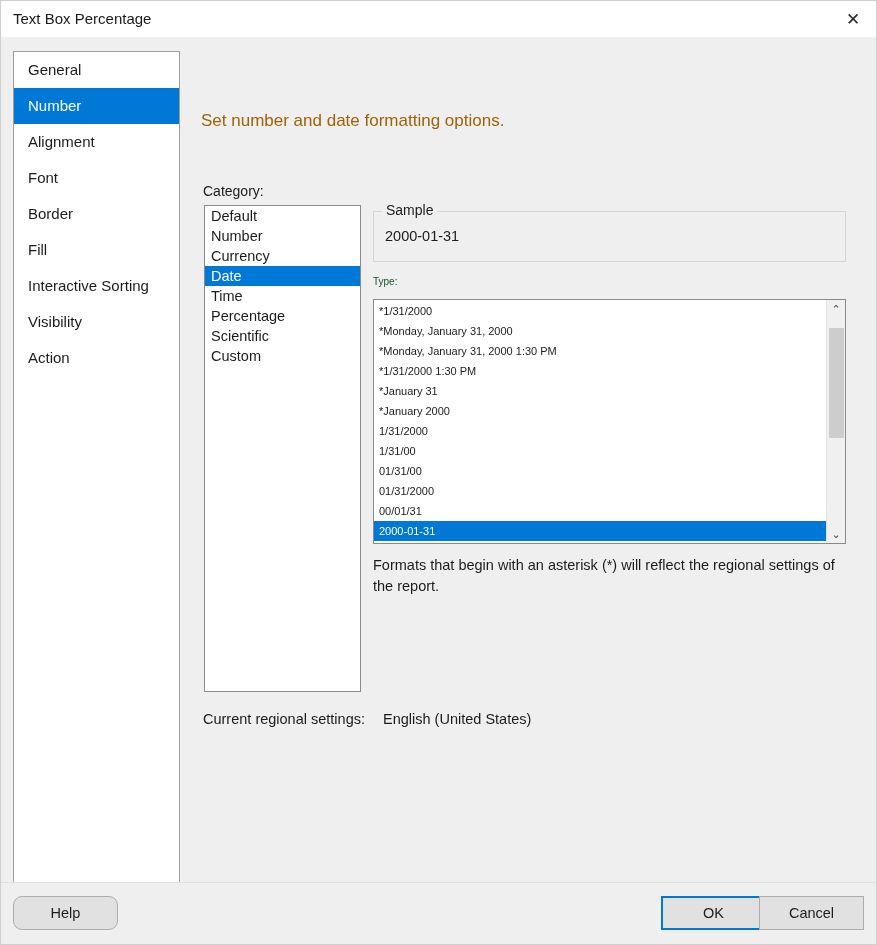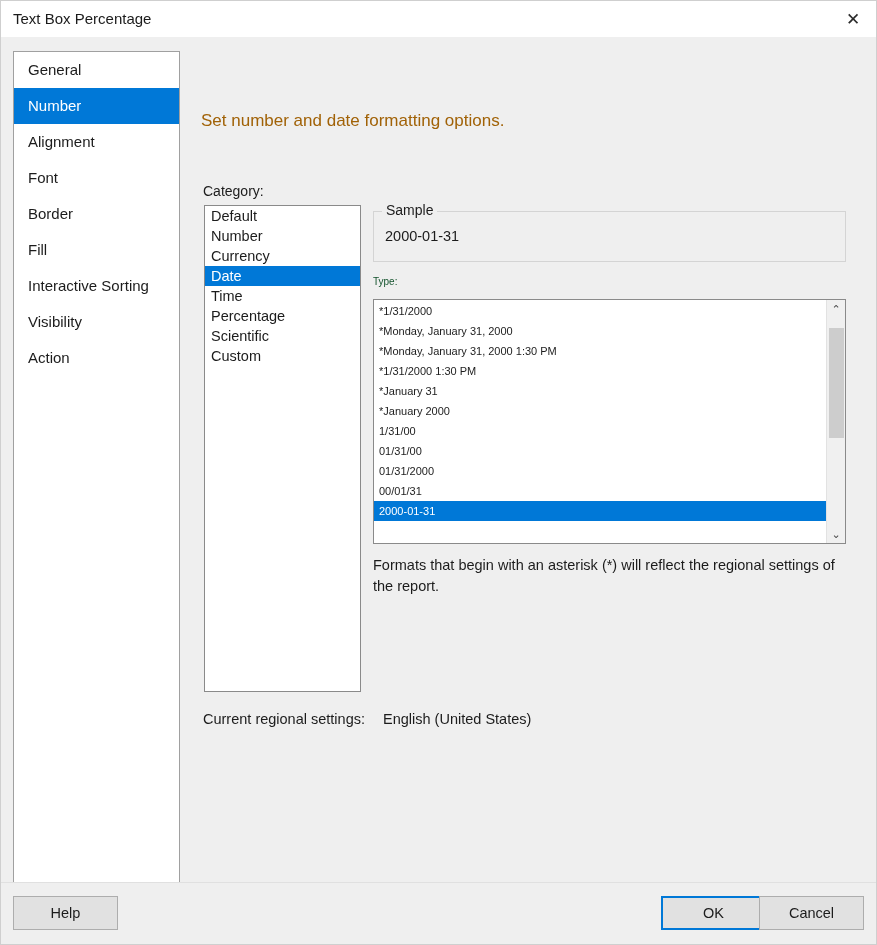--- a/index.html
+++ b/index.html
@@ -286,21 +286,21 @@
     box-sizing: border-box;
     font-family: "Liberation Sans", sans-serif;
     font-size: 14.5px;
     color: #1c1c1c;
     cursor: default;
     display: flex;
     align-items: center;
     justify-content: center;
     padding: 0;
   }
-  .btn-help  { left: 12px;  top: 13px; width: 105px; }
+  .btn-help  { left: 12px;  top: 13px; width: 105px; border-radius: 9px; }
   .btn-ok    { right: 110px; top: 13px; width: 105px; border: 2px solid #0078d7; }
   .btn-cancel{ right: 12px;  top: 13px; width: 105px; }
 </style>
 </head>
 <body>
 
 <div class="dialog">
 
   <div class="titlebar">
     <div class="titlebar-title">Text Box Percentage</div>
@@ -345,20 +345,21 @@
 
       <div class="type-label">Type:</div>
       <div class="type-box">
         <div class="type-list">
           <div class="type-item">*1/31/2000</div>
           <div class="type-item">*Monday, January 31, 2000</div>
           <div class="type-item">*Monday, January 31, 2000 1:30 PM</div>
           <div class="type-item">*1/31/2000 1:30 PM</div>
           <div class="type-item">*January 31</div>
           <div class="type-item">*January 2000</div>
+          <div class="type-item">1/31/2000</div>
           <div class="type-item">1/31/00</div>
           <div class="type-item">01/31/00</div>
           <div class="type-item">01/31/2000</div>
           <div class="type-item">00/01/31</div>
           <div class="type-item selected">2000-01-31</div>
         </div>
         <div class="scrollbar">
           <div class="sb-arrow">⌃</div>
           <div class="sb-track">
             <div class="sb-thumb"></div>

